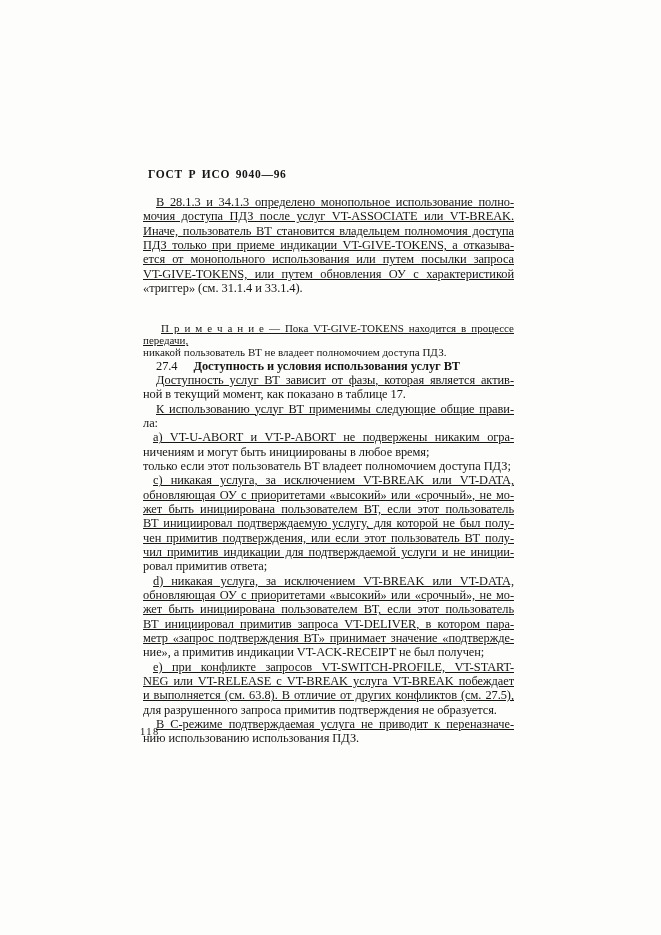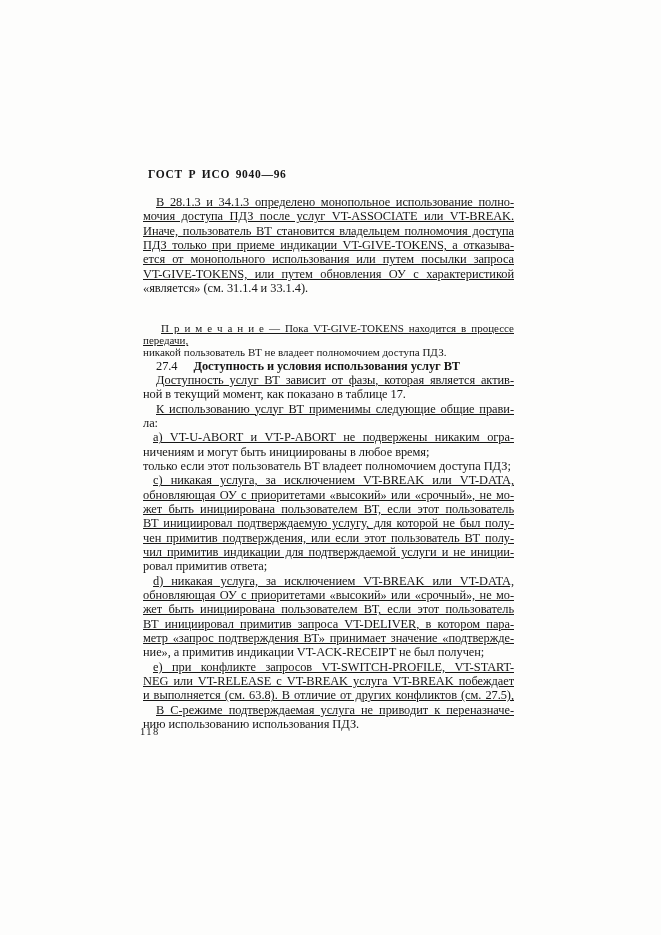--- a/index.html
+++ b/index.html
@@ -55,21 +55,21 @@
 
   <div class="text-block">
 
     <div class="para">
       <div class="lines">В 28.1.3 и 34.1.3 определено монопольное использование полно-
 мочия доступа ПДЗ после услуг VT-ASSOCIATE или VT-BREAK.
 Иначе, пользователь ВТ становится владельцем полномочия доступа
 ПДЗ только при приеме индикации VT-GIVE-TOKENS, а отказыва-
 ется от монопольного использования или путем посылки запроса
 VT-GIVE-TOKENS, или путем обновления ОУ с характеристикой</div>
-      <div class="last">«является» (см. 31.1.4 и 33.1.4).</div>
+      <div class="last">«триггер» (см. 31.1.4 и 33.1.4).</div>
     </div>
 
     <div class="note">
       <div class="lines">П р и м е ч а н и е — Пока VT-GIVE-TOKENS находится в процессе передачи,</div>
       <div class="last">никакой пользователь ВТ не владеет полномочием доступа ПДЗ.</div>
     </div>
 
     <div class="heading">
       <span class="h-num">27.4</span><span class="h-title">Доступность и условия использования услуг ВТ</span>
     </div>
@@ -109,20 +109,21 @@
 жет быть инициирована пользователем ВТ, если этот пользователь
 ВТ инициировал примитив запроса VT-DELIVER, в котором пара-
 метр «запрос подтверждения ВТ» принимает значение «подтвержде-</div>
       <div class="last">ние», а примитив индикации VT-ACK-RECEIPT не был получен;</div>
     </div>
 
     <div class="item">
       <div class="lines">e) при конфликте запросов VT-SWITCH-PROFILE, VT-START-
 NEG или VT-RELEASE с VT-BREAK услуга VT-BREAK побеждает
 и выполняется (см. 63.8). В отличие от других конфликтов (см. 27.5),</div>
+      <div class="last">для разрушенного запроса примитив подтверждения не образуется.</div>
     </div>
 
     <div class="para">
       <div class="lines">В С-режиме подтверждаемая услуга не приводит к переназначе-</div>
       <div class="last">нию использованию использования ПДЗ.</div>
     </div>
 
   </div>
 
   <div class="page-number">118</div>

